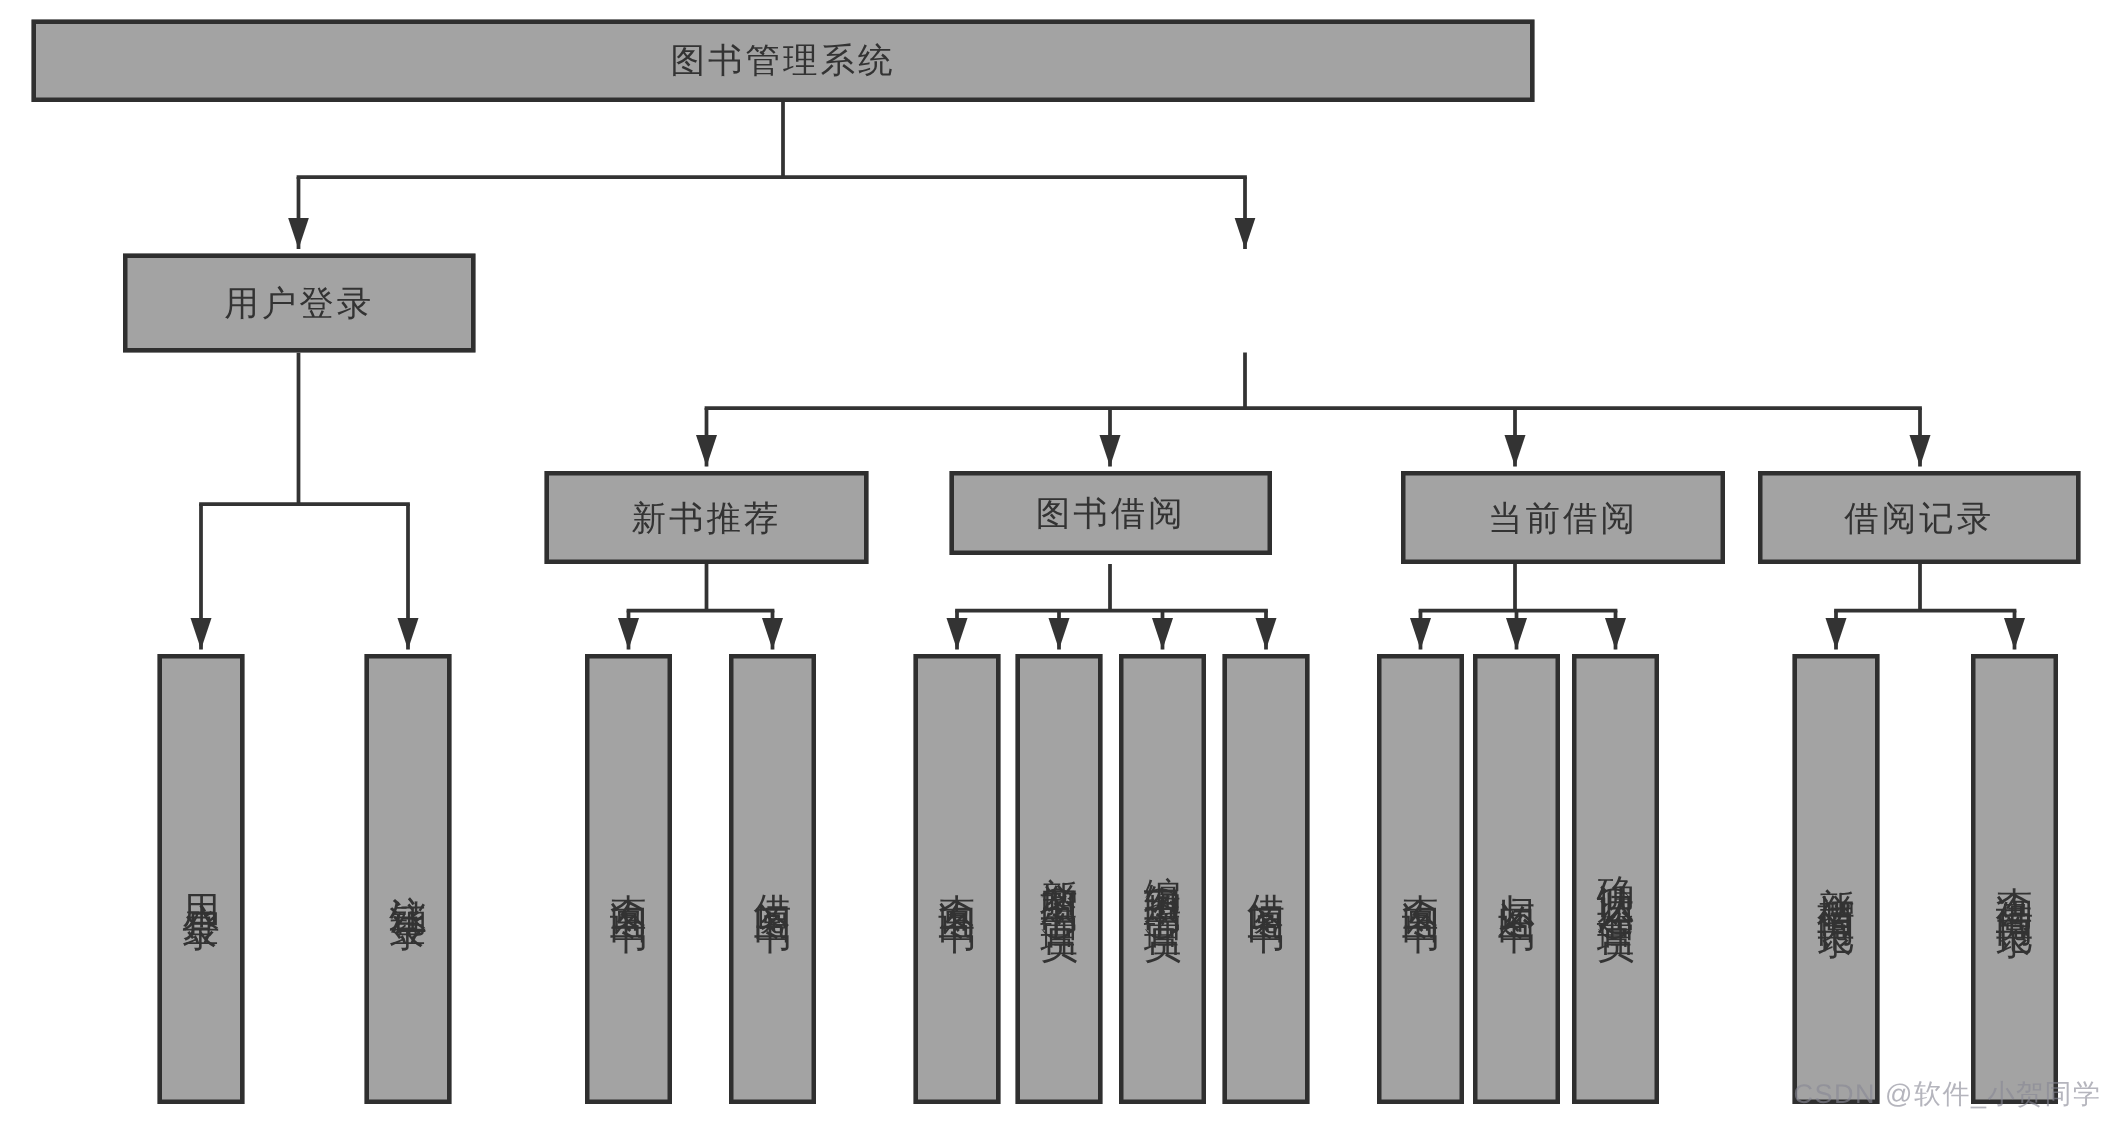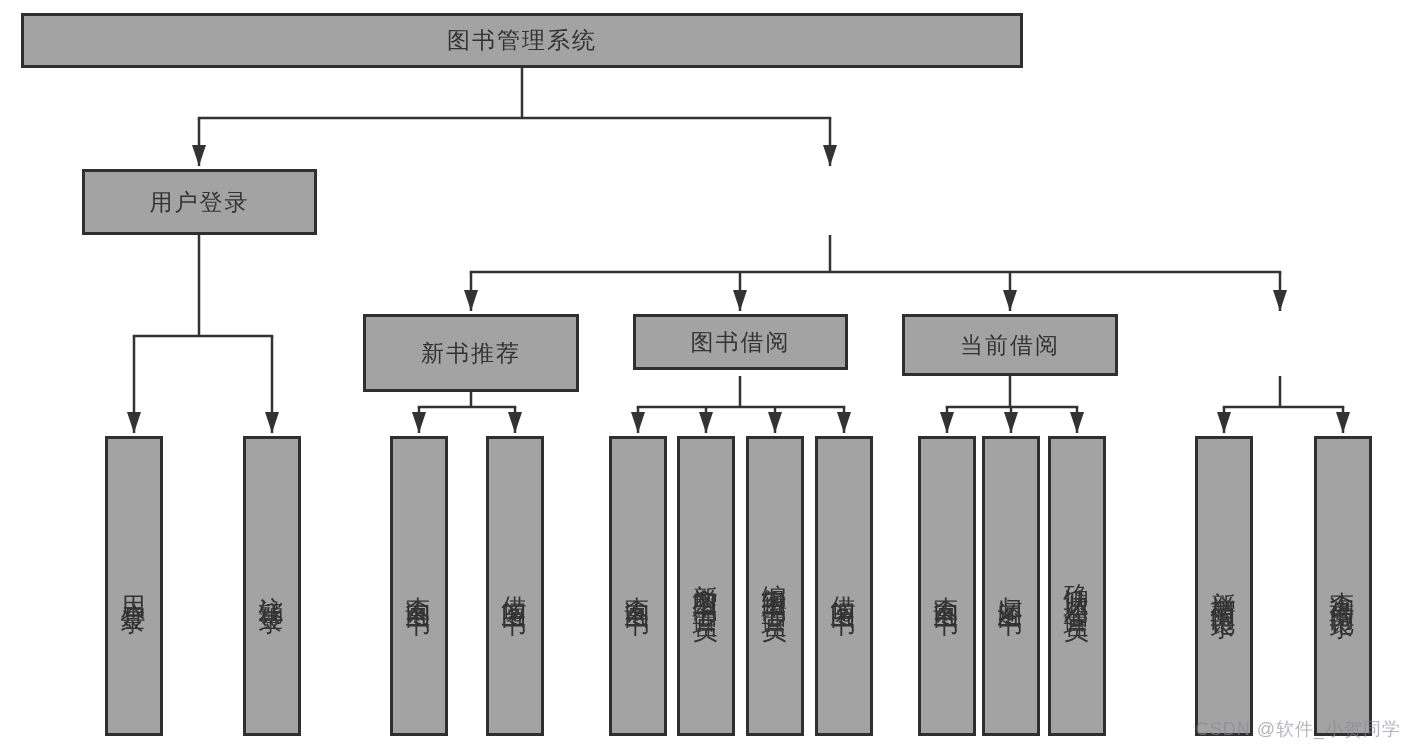--- a/index.html
+++ b/index.html
@@ -38,23 +38,23 @@
     writing-mode: vertical-rl;
     text-orientation: mixed;
     font-size: 25px;
     letter-spacing: 5px;
     white-space: normal;
   }
   
   #n-root { left: 21px;   top: 13px;  width: 1002px; height: 55px; }
   #n-ul   { left: 82px;   top: 169px; width: 235px;  height: 66px; }
   #n-bm   { left: 712px;  top: 169px; width: 235px;  height: 66px; }
-  #n-xs   { left: 363px;  top: 314px; width: 216px;  height: 78px; }
+  #n-xs   { left: 363px;  top: 314px; width: 216px;  height: 62px; }
   #n-ts   { left: 633px;  top: 314px; width: 215px;  height: 56px; }
-  #n-dq   { left: 902px;  top: 314px; width: 216px;  height: 62px; }
+  #n-dq   { left: 934px;  top: 314px; width: 216px;  height: 62px; }
   #n-jy   { left: 1172px; top: 314px; width: 215px;  height: 62px; }
   
   .leaf { top: 436px; width: 58px; height: 300px; border-width: 3px; }
   #lf-a { left: 105px; }  #lf-b { left: 243px; }
   #lf-c { left: 390px; }  #lf-d { left: 486px; }
   #lf-e { left: 609px; }  #lf-f { left: 677px; }
   #lf-g { left: 746px; }  #lf-h { left: 815px; }
   #lf-i { left: 918px; }  #lf-j { left: 982px; }
   #lf-k { left: 1048px; }
   #lf-l { left: 1195px; } #lf-m { left: 1314px; }
@@ -134,20 +134,23 @@
 
   <div class="node" id="n-xs">
     <span class="lbl">新书推荐</span>
   </div>
   <div class="node" id="n-ts">
     <span class="lbl">图书借阅</span>
   </div>
   <div class="node" id="n-dq">
     <span class="lbl">当前借阅</span>
   </div>
+  <div class="node" id="n-jy">
+    <span class="lbl">借阅记录</span>
+  </div>
 
   <div class="node v leaf" id="lf-a">
     <span class="lbl">用户登录</span>
   </div>
   <div class="node v leaf" id="lf-b">
     <span class="lbl">注销登录</span>
   </div>
 
   <div class="node v leaf" id="lf-c">
     <span class="lbl">查询图书</span>

